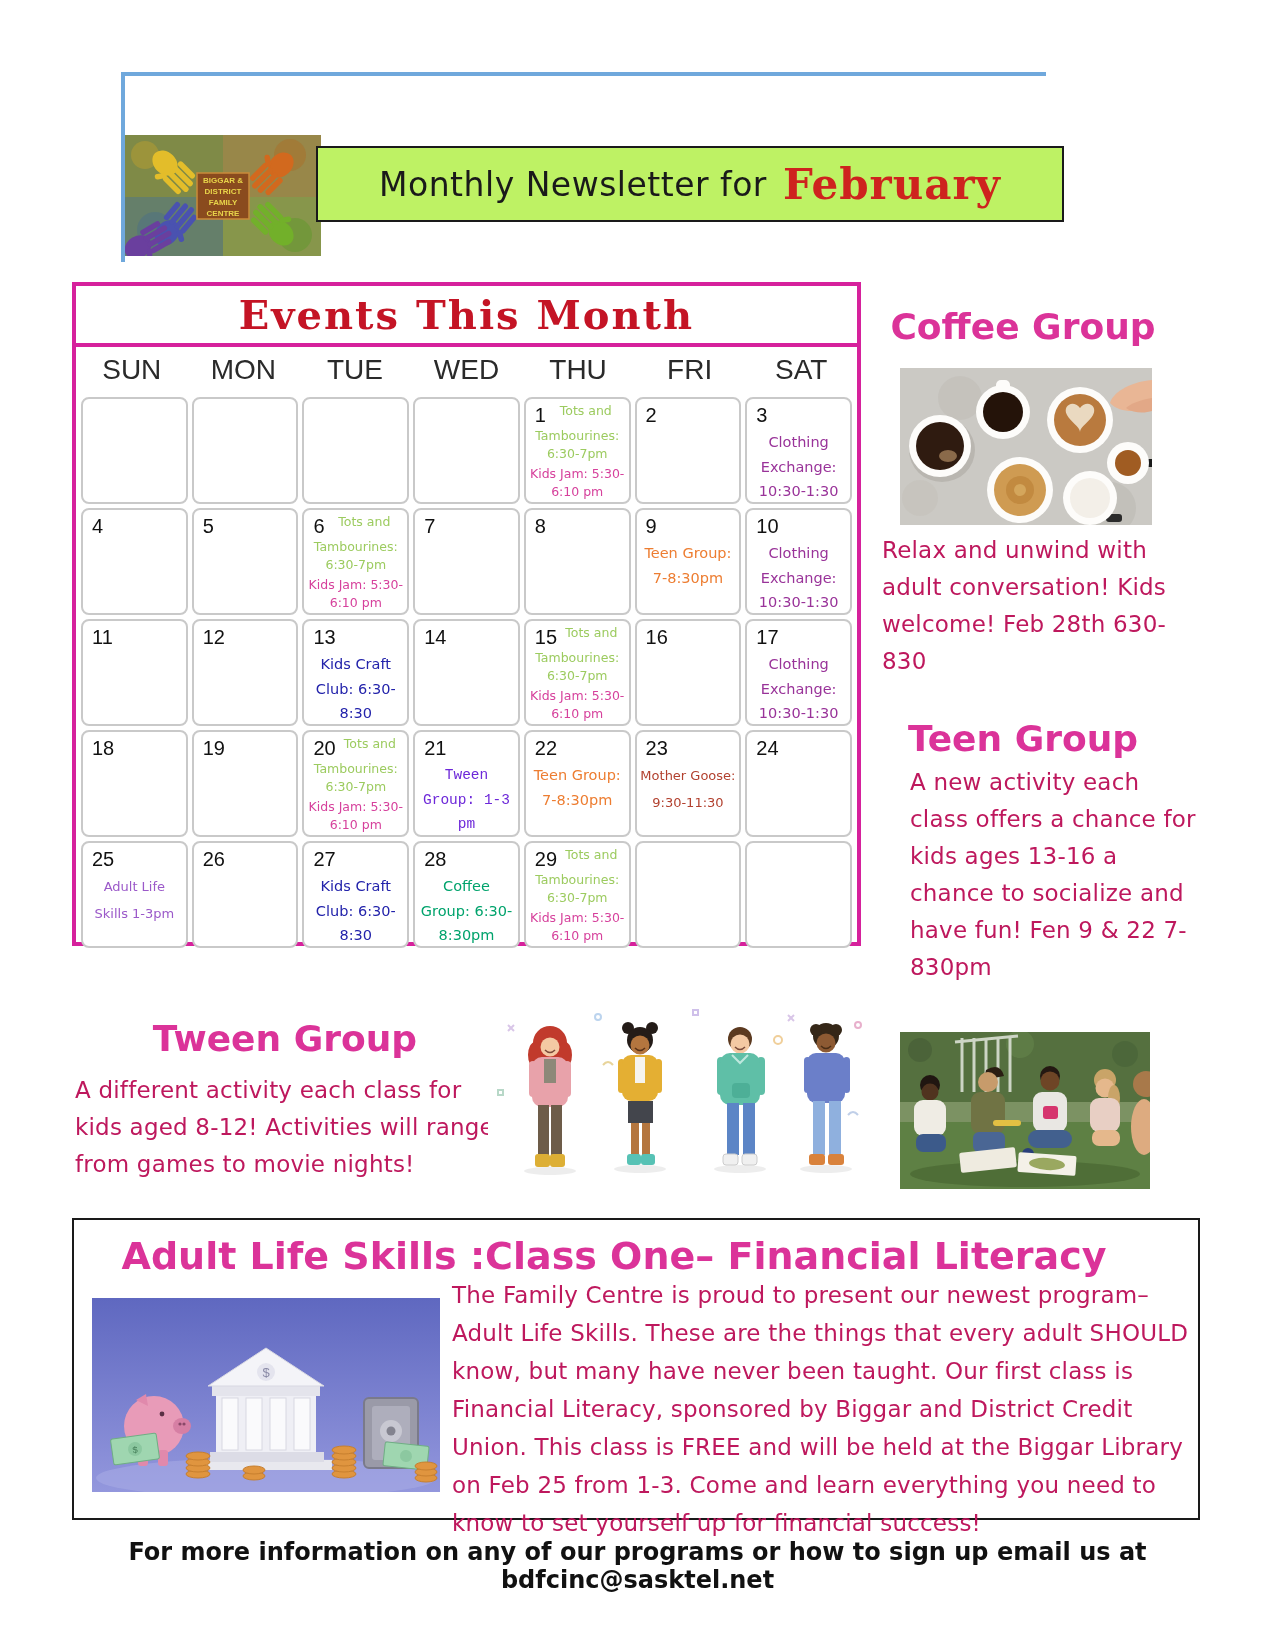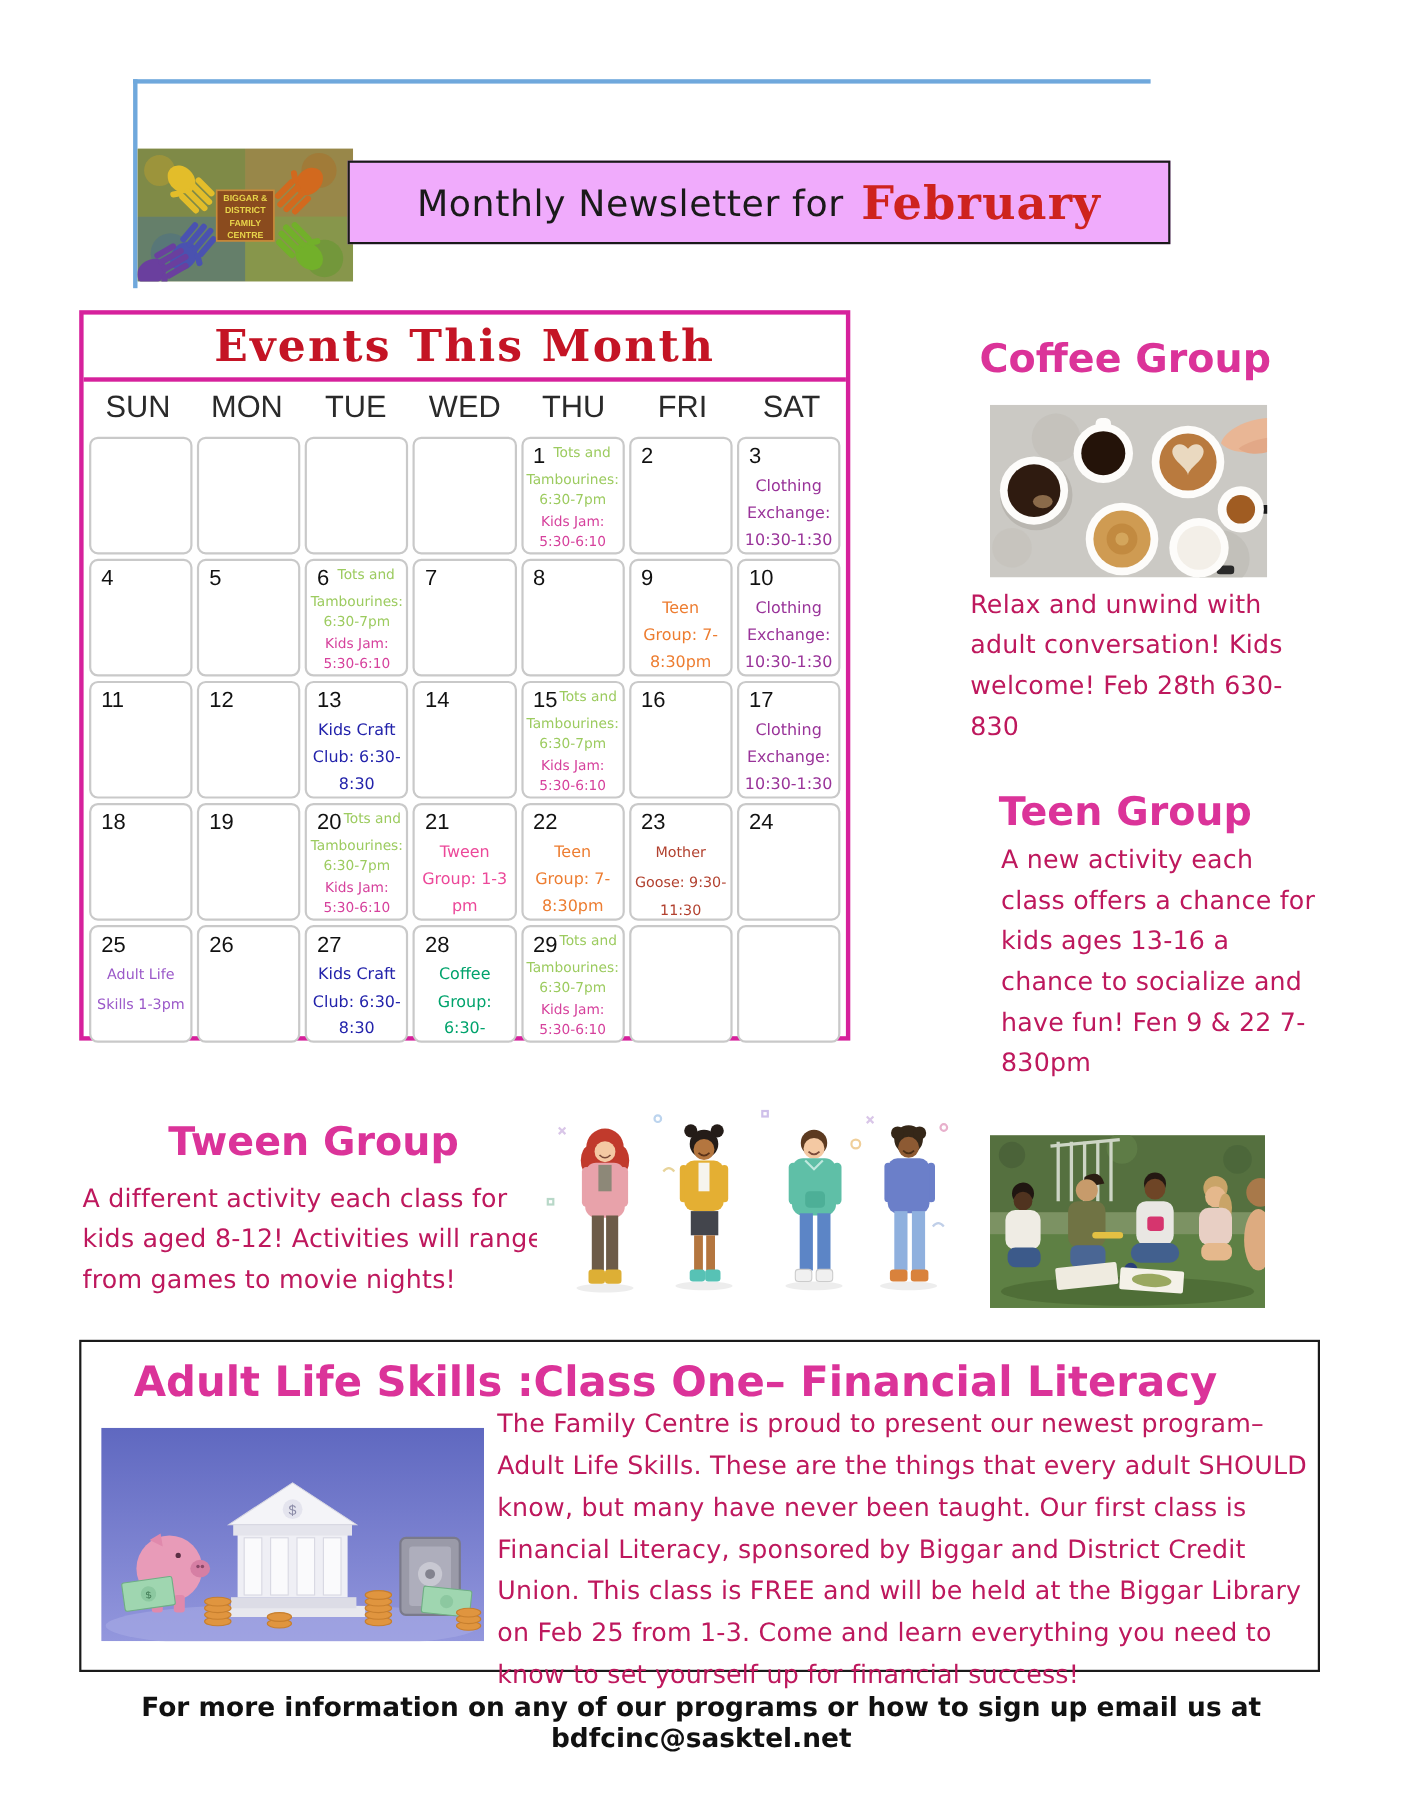--- a/index.html
+++ b/index.html
@@ -6,28 +6,28 @@
   #page{position:relative;width:1275px;height:1650px;background:#fff;overflow:hidden;
         font-family:"DejaVu Sans",sans-serif;}
 
   
   .blue-frame{position:absolute;left:121px;top:72px;width:921px;height:186px;
               border-left:4px solid #6FA8DC;border-top:4px solid #6FA8DC;}
   .banner{position:absolute;left:155px;top:76px;width:885px;height:64px;background:#EB1E8E;
           display:flex;align-items:center;justify-content:center;}
   .banner-text{font-family:"DejaVu Serif",serif;font-weight:bold;font-size:39px;color:#141414;
                letter-spacing:1px;white-space:nowrap;}
-  .news-box{position:absolute;left:316px;top:146px;width:744px;height:72px;background:#f0abfc;
+  .news-box{position:absolute;left:316px;top:146px;width:744px;height:72px;background:#bef264;
             border:2px solid #1a1a1a;display:flex;align-items:center;justify-content:center;gap:16px;}
   .news-prefix{font-size:33px;color:#1a1a1a;letter-spacing:0.5px;}
   .news-month{font-family:"DejaVu Serif",serif;font-weight:bold;font-size:42px;color:#CE231E;letter-spacing:1px;}
   .logo{position:absolute;left:125px;top:135px;width:196px;height:121px;}
 
   
-  .calendar{position:absolute;left:72px;top:282px;width:701px;height:664px;
+  .calendar{position:absolute;left:72px;top:282px;width:789px;height:664px;
             border:4px solid #D6219C;background:#fff;box-sizing:border-box;}
   .cal-title{height:57px;border-bottom:4px solid #D6219C;display:flex;align-items:center;justify-content:center;
              font-family:"DejaVu Serif",serif;font-weight:bold;font-size:40px;color:#C41425;letter-spacing:2px;}
   .day-headers{display:grid;grid-template-columns:repeat(7,1fr);height:46px;align-items:center;
                text-align:center;font-family:"Liberation Sans",sans-serif;font-size:28px;color:#2a2a2a;}
   .grid{display:grid;grid-template-columns:repeat(7,1fr);grid-auto-rows:107px;gap:4px;padding:4px 5px;}
   .cell{border:2px solid #c9c9c9;border-radius:8px;overflow:hidden;background:#fff;}
   .daynum{font-size:20px;color:#111;margin:5px 0 0 9px;font-family:"Liberation Sans",sans-serif;}
   .num-float .daynum{float:left;}
   .event{text-align:center;padding:3px 3px 0;}
@@ -188,21 +188,21 @@
         <div class="cell">
           <div class="daynum">19</div>
         </div>
         <div class="cell num-float">
           <div class="daynum">20</div>
           <div class="event ev-sm" style="color: rgb(156, 203, 95);">Tots and Tambourines: 6:30-7pm</div>
           <div class="event ev-sm" style="color: rgb(214, 65, 156);">Kids Jam: 5:30-6:10 pm</div>
         </div>
         <div class="cell">
           <div class="daynum">21</div>
-          <div class="event ev-md" style="color: #ec4899;">Tween Group: 1-3 pm</div>
+          <div class="event ev-md" style="color: #6d28d9; font-family: Liberation Mono, monospace;">Tween Group: 1-3 pm</div>
         </div>
         <div class="cell">
           <div class="daynum">22</div>
           <div class="event ev-md" style="color: rgb(237, 125, 49);">Teen Group: 7-8:30pm</div>
         </div>
         <div class="cell">
           <div class="daynum">23</div>
           <div class="event ev-sp" style="color: rgb(178, 65, 47);">Mother Goose: 9:30-11:30</div>
         </div>
         <div class="cell">

